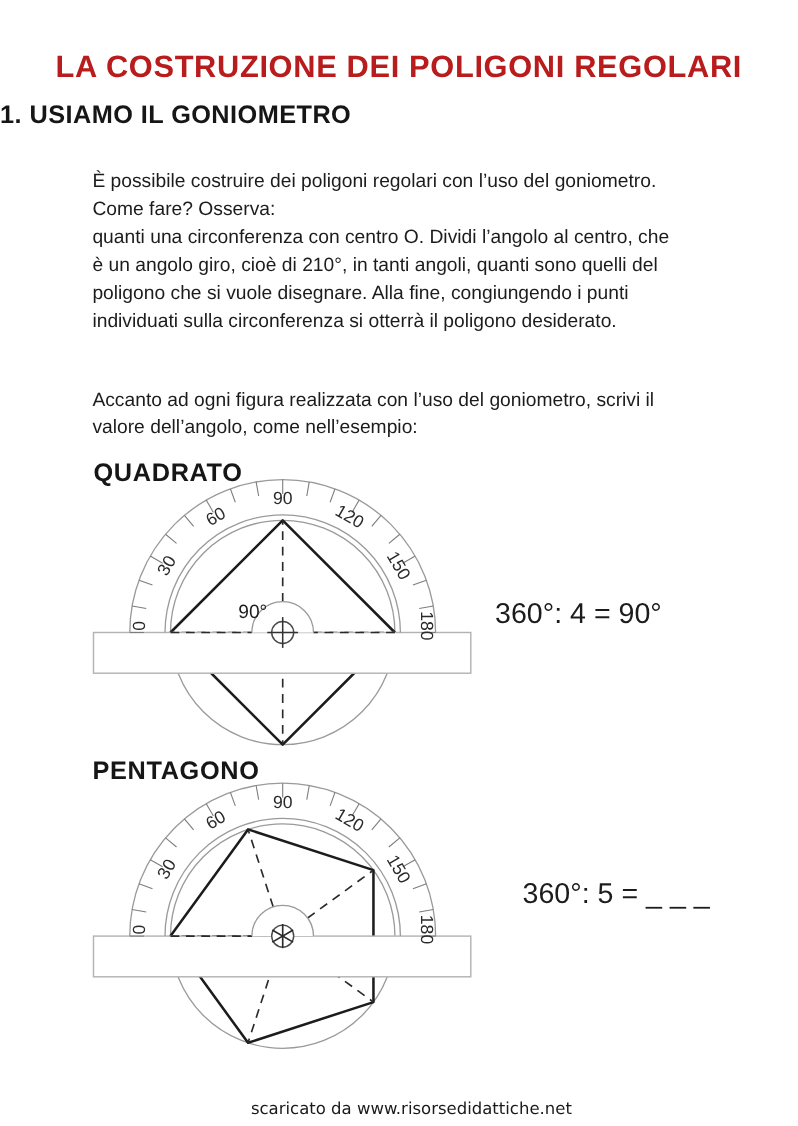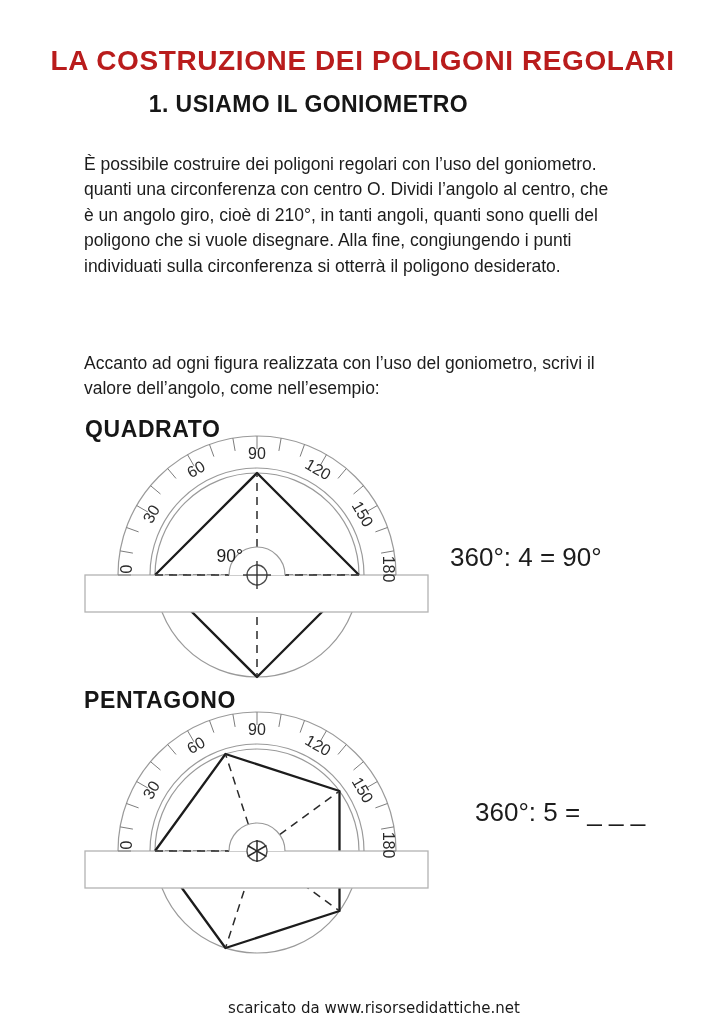--- a/index.html
+++ b/index.html
@@ -7,21 +7,21 @@
     width:725px;height:1024px;background:#ffffff;position:relative;
     font-family:"Liberation Sans", sans-serif;color:#1c1c1c;overflow:hidden;
   }
   #fig-svg{position:absolute;left:0;top:0;z-index:1;}
   .txt{position:absolute;z-index:2;}
   .page-title{
     top:45px;left:0;width:725px;text-align:center;
     font-size:28px;font-weight:bold;letter-spacing:0.6px;color:#b91c1c;
   }
   .page-subtitle{
-    top:91px;left:0;width:617px;text-align:center;
+    top:91px;left:0;width:617px;text-align:left;
     font-size:23px;font-weight:bold;letter-spacing:0.4px;color:#161616;
   }
   .para{left:84px;width:585px;font-size:17.5px;line-height:25.4px;color:#1c1c1c;}
   #intro-para{top:152px;}
   #instruction-para{top:351px;}
   .tline{white-space:nowrap;}
   .fig-title{
     font-size:23px;font-weight:bold;letter-spacing:0.6px;color:#161616;
   }
   #quadrato-title{left:85px;top:416px;}
@@ -130,20 +130,21 @@
         <line x1="266.52627944162884" y1="856.5" x2="247.47372055837118" y2="845.5" stroke="#2a2a2a" stroke-width="1.5"></line>
       </g>
     </g>
   </svg>
 
 <h1 class="txt page-title" style="margin:0;">LA COSTRUZIONE DEI POLIGONI REGOLARI</h1>
 <h2 class="txt page-subtitle" style="margin:0;">1. USIAMO IL GONIOMETRO</h2>
 
 <div id="intro-para" class="txt para">
     <div class="tline">È possibile costruire dei poligoni regolari con l’uso del goniometro.</div>
+    <div class="tline">Come fare? Osserva:</div>
     <div class="tline">quanti una circonferenza con centro O. Dividi l’angolo al centro, che</div>
     <div class="tline">è un angolo giro, cioè di 210°, in tanti angoli, quanti sono quelli del</div>
     <div class="tline">poligono che si vuole disegnare. Alla fine, congiungendo i punti</div>
     <div class="tline">individuati sulla circonferenza si otterrà il poligono desiderato.</div>
   </div>
 <div id="instruction-para" class="txt para">
     <div class="tline">Accanto ad ogni figura realizzata con l’uso del goniometro, scrivi il</div>
     <div class="tline">valore dell’angolo, come nell’esempio:</div>
   </div>
 

